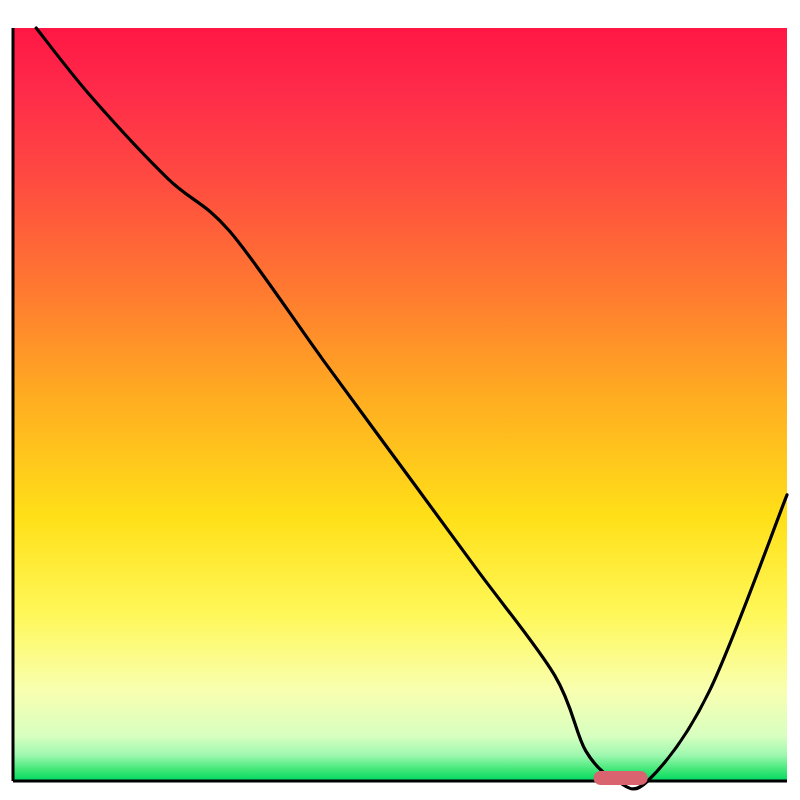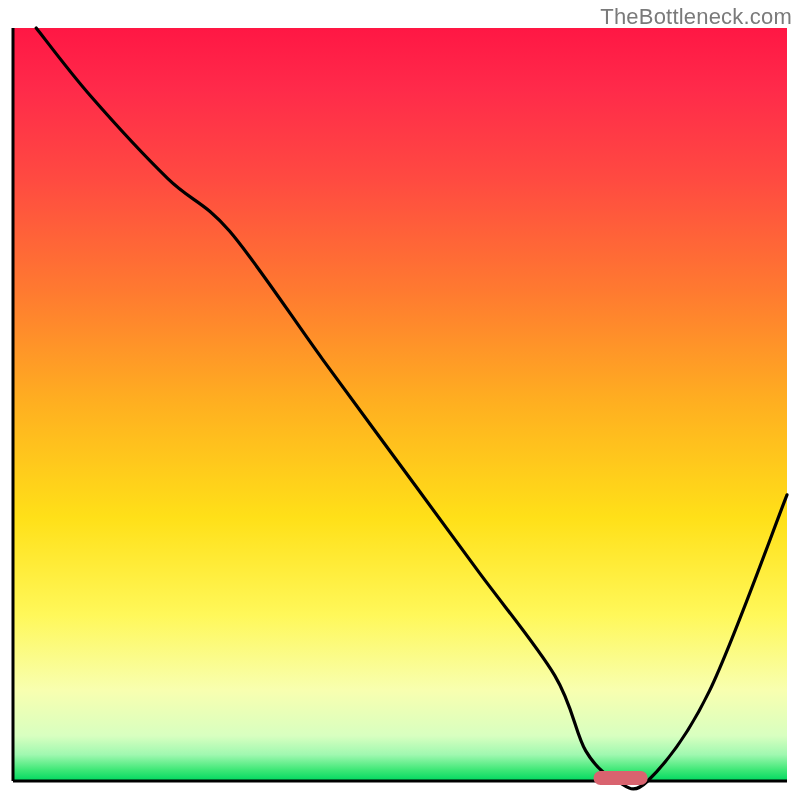--- a/index.html
+++ b/index.html
@@ -59,14 +59,13 @@
 
       <line x1="13" y1="28" x2="13" y2="781" stroke="#000000" stroke-width="3"></line>
       <line x1="13" y1="781" x2="787" y2="781" stroke="#000000" stroke-width="3"></line>
 
       <path id="curve-path" fill="none" stroke="#000000" stroke-width="3.2" stroke-linejoin="round" stroke-linecap="round" d="M 36.22 28 C 45.25 39.294999999999995, 68.47 70.66999999999999, 90.4 95.76999999999998 C 112.33000000000001 120.86999999999998, 144.58 156.00999999999996, 167.8 178.59999999999997 C 191.02 201.18999999999997, 203.92000000000002 201.19, 229.72000000000003 231.31 C 255.52000000000004 261.43, 294.22 320.4149999999999, 322.6 359.31999999999994 C 350.98 398.22499999999997, 374.2 429.6000000000001, 400 464.74000000000007 C 425.8 499.88000000000005, 451.59999999999997 535.02, 477.4 570.16 C 503.2 605.3, 536.74 645.46, 554.8 675.58 C 572.8599999999999 705.7, 575.4399999999999 733.31, 585.76 750.88 C 596.08 768.45, 606.4000000000001 775.98, 616.72 781 C 627.04 786.02, 632.1999999999999 796.06, 647.68 781 C 663.16 765.94, 686.38 738.3299999999999, 709.6 690.64 C 732.82 642.95, 774.1 527.49, 787 494.86"></path>
 
       <rect id="marker-pill" rx="7" ry="7" height="14" fill="#d9636f" x="593.5" width="54.17999999999995" y="771"></rect>
     </g>
   </svg>
 
-  <div class="watermark">TheBottleneck.com</div>
 </div>
 
 </body></html>

